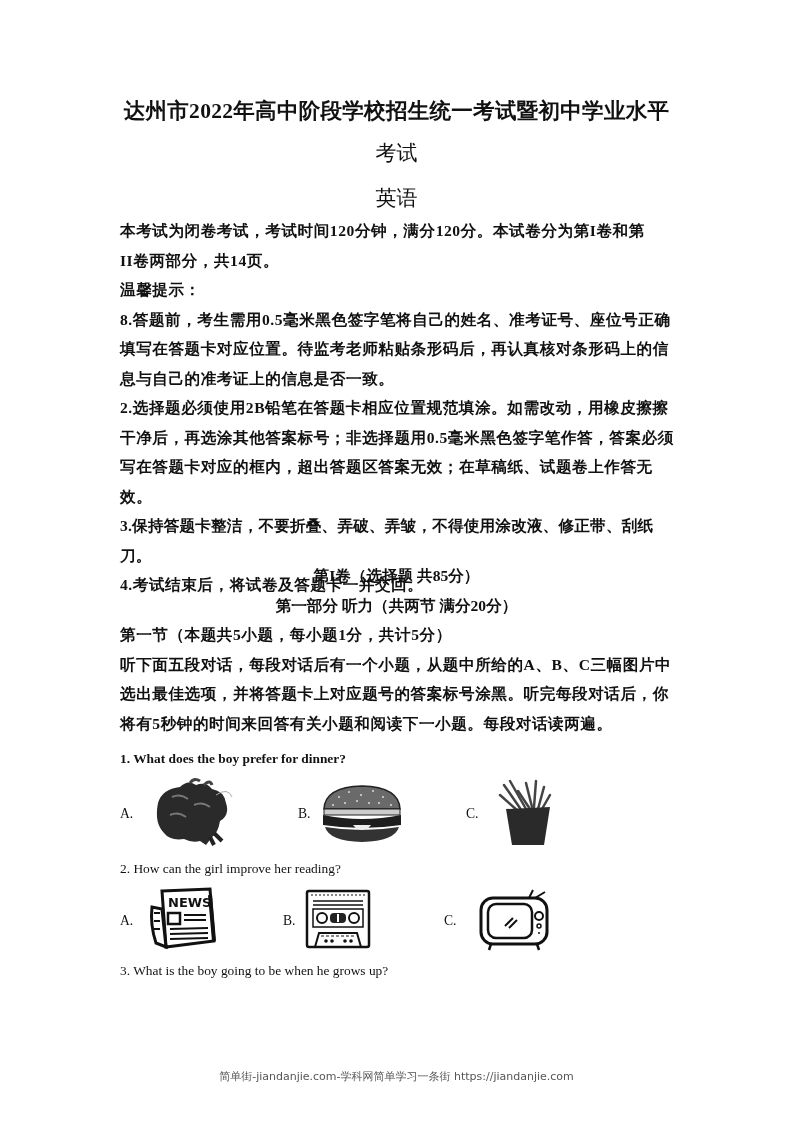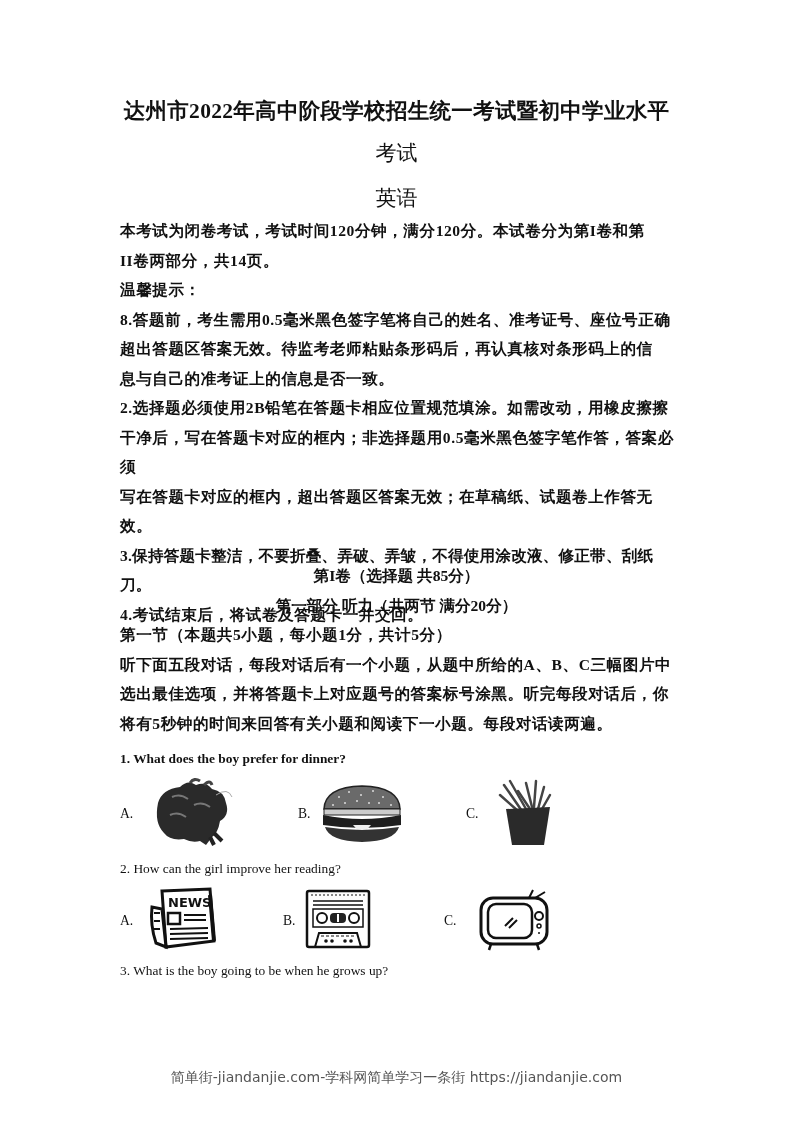--- a/index.html
+++ b/index.html
@@ -5,41 +5,41 @@
   html, body { margin:0; padding:0; background:#ffffff; }
   body { width:793px; height:1122px; position:relative; overflow:hidden; color:#111; }
   .serif { font-family: "Liberation Serif", "DejaVu Serif", serif; }
   .title { position:absolute; left:0; width:793px; text-align:center; font-weight:bold; font-size:21.5px; letter-spacing:0.3px; }
   .sub { position:absolute; left:0; width:793px; text-align:center; font-weight:normal; font-size:21px; }
   .para { position:absolute; left:120px; width:560px; font-weight:bold; font-size:15.6px; line-height:29.5px; letter-spacing:0.55px; }
   .center { position:absolute; left:0; width:793px; text-align:center; font-weight:bold; font-size:15.6px; }
   .q { position:absolute; left:120px; font-size:13.4px; }
   .opt { position:absolute; font-size:13.6px; }
   .pic { position:absolute; }
-  .footer { position:absolute; left:0; width:793px; top:1069px; text-align:center; font-family:"DejaVu Sans", sans-serif; font-size:14px; color:#555; }
+  .footer { position:absolute; left:0; width:793px; top:1069px; text-align:center; font-family:"DejaVu Sans", sans-serif; font-size:11px; color:#555; }
 </style>
 </head>
 <body>
 
 <div class="title serif" style="top:96px;">达州市2022年高中阶段学校招生统一考试暨初中学业水平</div>
 <div class="sub serif" style="top:139px;">考试</div>
 <div class="sub serif" style="top:184px;">英语</div>
 
 <div class="para serif" style="top:216px;">
   <div>本考试为闭卷考试，考试时间120分钟，满分120分。本试卷分为第I卷和第</div>
   <div>II卷两部分，共14页。</div>
   <div>温馨提示：</div>
   <div>
     <div>8.答题前，考生需用0.5毫米黑色签字笔将自己的姓名、准考证号、座位号正确</div>
-    <div>超出答题区答案无效。待监考老师粘贴条形码后，再认真核对条形码上的信</div>
+    <div>填写在答题卡对应位置。待监考老师粘贴条形码后，再认真核对条形码上的信</div>
     <div>息与自己的准考证上的信息是否一致。</div>
   </div>
   <div>
     <div>2.选择题必须使用2B铅笔在答题卡相应位置规范填涂。如需改动，用橡皮擦擦</div>
-    <div>干净后，写在答题卡对应的框内；非选择题用0.5毫米黑色签字笔作答，答案必须</div>
+    <div>干净后，再选涂其他答案标号；非选择题用0.5毫米黑色签字笔作答，答案必须</div>
     <div>写在答题卡对应的框内，超出答题区答案无效；在草稿纸、试题卷上作答无效。</div>
   </div>
   <div>
     <div style="letter-spacing:0.2px;">3.保持答题卡整洁，不要折叠、弄破、弄皱，不得使用涂改液、修正带、刮纸刀。</div>
   </div>
   <div>
     <div>4.考试结束后，将试卷及答题卡一并交回。</div>
   </div>
 </div>
 

